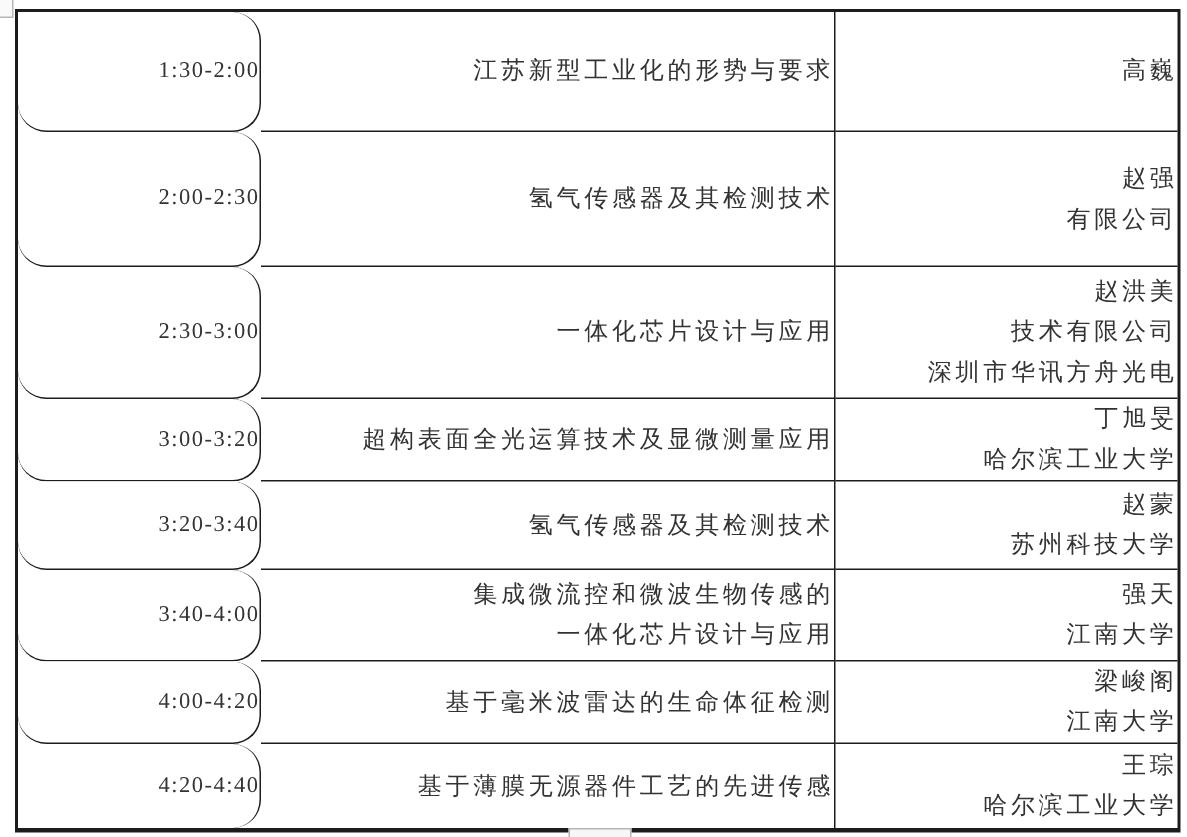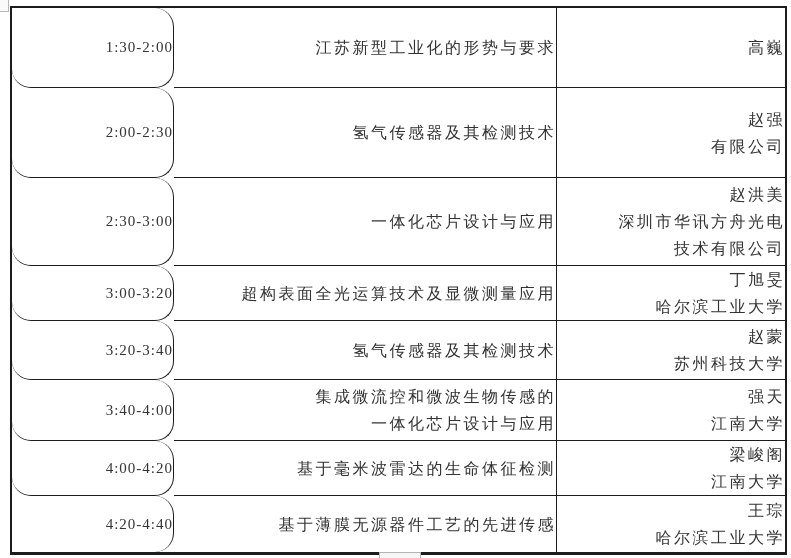--- a/index.html
+++ b/index.html
@@ -103,22 +103,22 @@
 
     <div class="row">
       <div class="cell time">
         <div class="ln">2:30-3:00</div>
       </div>
       <div class="cell">
         <div class="ln">一体化芯片设计与应用</div>
       </div>
       <div class="cell last-col">
         <div class="ln">赵洪美</div>
+        <div class="ln">技术有限公司</div>
         <div class="ln">深圳市华讯方舟光电</div>
-        <div class="ln">技术有限公司</div>
       </div>
     </div>
 
     <div class="row">
       <div class="cell time">
         <div class="ln">3:00-3:20</div>
       </div>
       <div class="cell">
         <div class="ln">超构表面全光运算技术及显微测量应用</div>
       </div>

